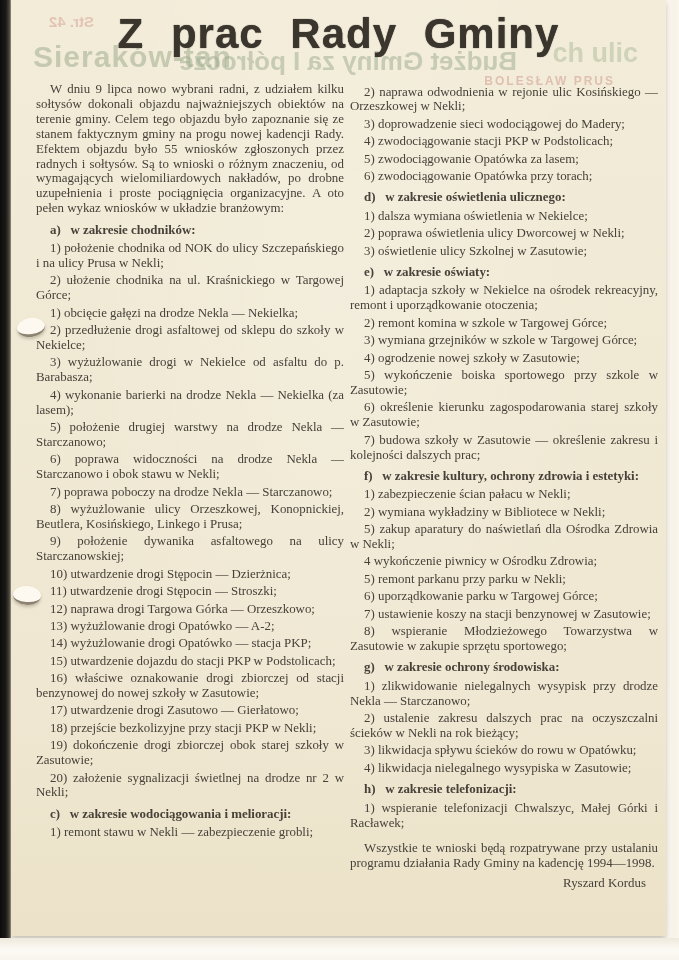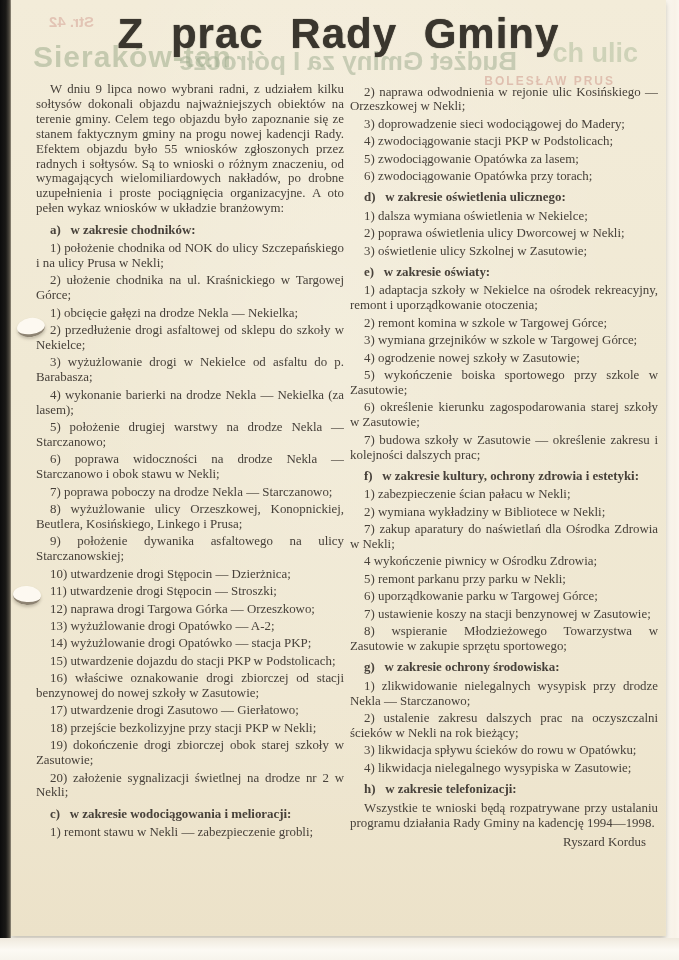--- a/index.html
+++ b/index.html
@@ -52,21 +52,21 @@
   .columns{
     position:relative;z-index:2;display:flex;gap:6px;
     padding:24px 8px 0 25px;box-sizing:border-box;
   }
   .col{width:50%;color:#47413a;font-size:12.9px;line-height:14.9px;text-align:justify;}
   .col p{margin:2.5px 0;text-indent:14px;}
   .col p.intro{margin-top:0;}
   .col p.heading{
     font-weight:bold;margin:6.5px 0 3.5px 0;text-align:left;
   }
-  .col p.closing{margin-top:2px;}
+  .col p.closing{margin-top:11px;}
   .col p.signature{text-align:right;text-indent:0;padding-right:12px;margin-top:5px;}
   
   .crescent{
     position:absolute;z-index:3;width:28px;height:16px;border-radius:50%;
     background:rgba(253,250,242,.95);
     border-bottom:3px solid #8d8372;box-shadow:0 2px 3px rgba(60,50,35,.25);
   }
   .c1{top:318px;left:6px;transform:rotate(-8deg);}
   .c2{top:586px;left:2px;transform:rotate(4deg);}
 </style>
@@ -129,32 +129,33 @@
           <p class="item">1) adaptacja szkoły w Nekielce na ośrodek rekreacyjny, remont i uporządkowanie otoczenia;</p>
           <p class="item">2) remont komina w szkole w Targowej Górce;</p>
           <p class="item">3) wymiana grzejników w szkole w Targowej Górce;</p>
           <p class="item">4) ogrodzenie nowej szkoły w Zasutowie;</p>
           <p class="item">5) wykończenie boiska sportowego przy szkole w Zasutowie;</p>
           <p class="item">6) określenie kierunku zagospodarowania starej szkoły w Zasutowie;</p>
           <p class="item">7) budowa szkoły w Zasutowie — określenie zakresu i kolejności dalszych prac;</p>
           <p class="heading">f)&nbsp;&nbsp; w zakresie kultury, ochrony zdrowia i estetyki:</p>
           <p class="item">1) zabezpieczenie ścian pałacu w Nekli;</p>
           <p class="item">2) wymiana wykładziny w Bibliotece w Nekli;</p>
-          <p class="item">7) zakup aparatury do naświetlań dla Ośrodka Zdrowia w Nekli;</p>
+          <p class="item">5) zakup aparatury do naświetlań dla Ośrodka Zdrowia w Nekli;</p>
           <p class="item">4 wykończenie piwnicy w Ośrodku Zdrowia;</p>
           <p class="item">5) remont parkanu przy parku w Nekli;</p>
           <p class="item">6) uporządkowanie parku w Targowej Górce;</p>
           <p class="item">7) ustawienie koszy na stacji benzynowej w Zasutowie;</p>
           <p class="item">8) wspieranie Młodzieżowego Towarzystwa w Zasutowie w zakupie sprzętu sportowego;</p>
           <p class="heading">g)&nbsp;&nbsp; w zakresie ochrony środowiska:</p>
           <p class="item">1) zlikwidowanie nielegalnych wysypisk przy drodze Nekla — Starczanowo;</p>
           <p class="item">2) ustalenie zakresu dalszych prac na oczyszczalni ścieków w Nekli na rok bieżący;</p>
           <p class="item">3) likwidacja spływu ścieków do rowu w Opatówku;</p>
           <p class="item">4) likwidacja nielegalnego wysypiska w Zasutowie;</p>
           <p class="heading">h)&nbsp;&nbsp; w zakresie telefonizacji:</p>
+          <p class="item">1) wspieranie telefonizacji Chwalszyc, Małej Górki i Racławek;</p>
           <p class="closing">Wszystkie te wnioski będą rozpatrywane przy ustalaniu programu działania Rady Gminy na kadencję 1994—1998.</p>
           <p class="signature">Ryszard Kordus</p>
         </div>
     </div>
 
     <div class="crescent c1"></div>
     <div class="crescent c2"></div>
   </div>
 
   <div class="edge-right"></div>

